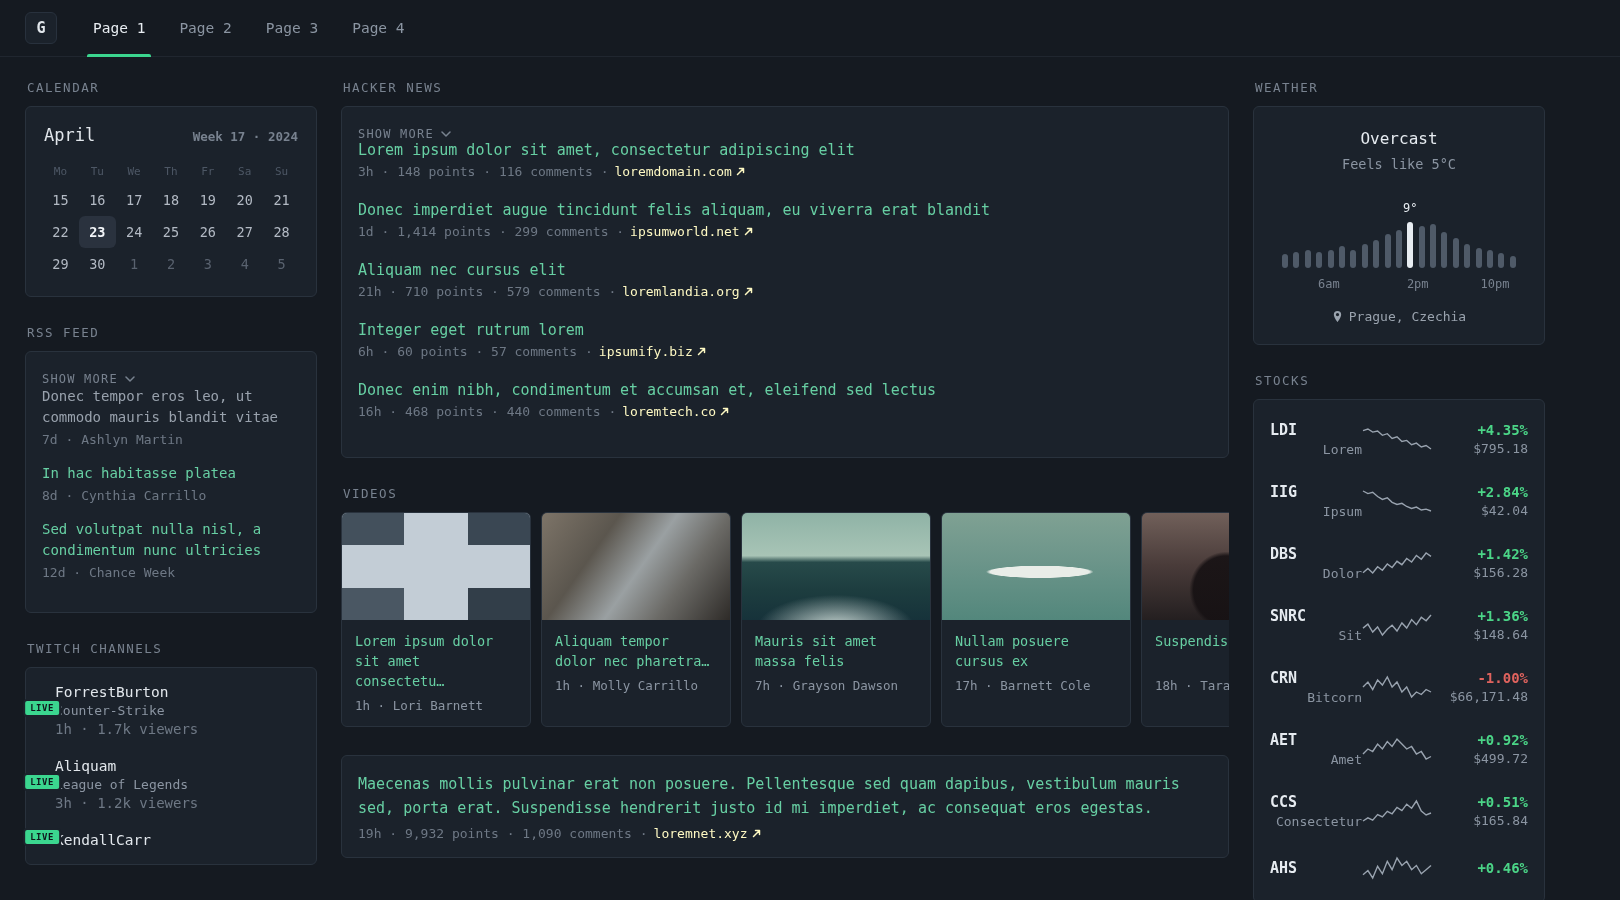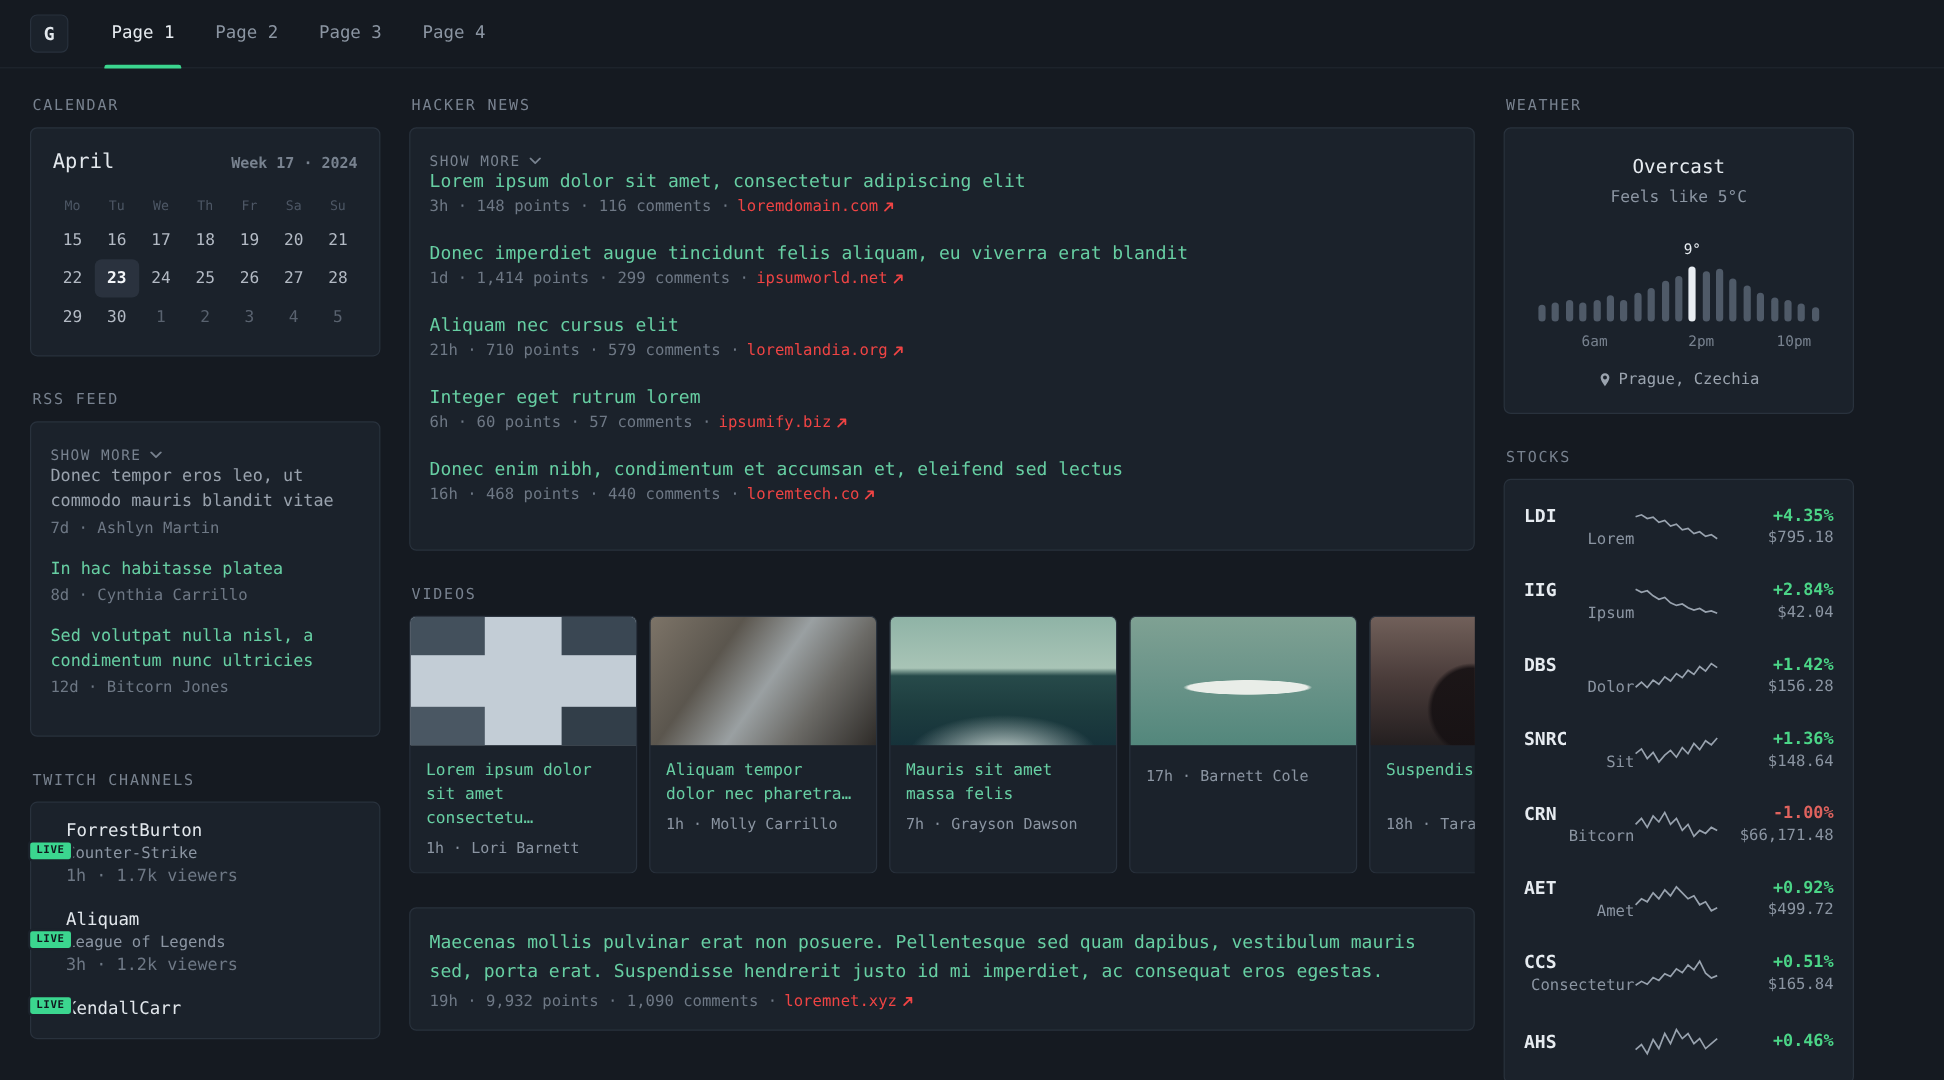--- a/index.html
+++ b/index.html
@@ -38,21 +38,21 @@
   .cal-dow { color:#4d5765; font-size:11px; padding:8px 0 6px; }
   .cal-day { font-size:13.5px; color:#b3bac4; padding:8px 0; border-radius:6px; }
   .cal-day-muted { color:#59626f; }
   .cal-day-selected { background:#2a323e; color:#f2f5f8; font-weight:bold; }
 
   
   .feed-item { margin-bottom:16px; }
   .link-title { display:block; color:var(--link,#67cfa3); font-size:14px; line-height:21px; }
   .link-title.visited { color:#99a2ad; }
   .meta { color:#6e7885; font-size:13px; margin-top:4px; display:flex; align-items:center; gap:6px; }
-  .domain { display:inline-flex; align-items:center; gap:4px; color:#ef4444; }
+  .domain { display:inline-flex; align-items:center; gap:4px; color:#fef9c3; }
   .icon-svg { fill:none; stroke:currentColor; stroke-width:1.5; stroke-linecap:round; stroke-linejoin:round; }
   .show-more { display:inline-flex; align-items:center; gap:7px; font-size:12px; letter-spacing:1.2px; color:#78828f; margin-top:4px; }
 
   
   .tw-row { display:flex; align-items:center; margin-bottom:21px; }
   .tw-row:last-child { margin-bottom:0; }
   .tw-ava-wrap { position:relative; flex:none; }
   .tw-ava { width:46px; height:46px; border-radius:50%; }
   .ava-1 { background:radial-gradient(circle at 40% 35%, #6b7884 0%, #3a444d 55%, #222930 100%); }
   .ava-2 { background:radial-gradient(circle at 45% 35%, #7d8a78 0%, #46503f 55%, #272c25 100%); }
@@ -229,21 +229,21 @@
             <div class="meta">7d · Ashlyn Martin</div>
           </div>
         
           <div class="feed-item">
             <a class="link-title">In hac habitasse platea</a>
             <div class="meta">8d · Cynthia Carrillo</div>
           </div>
         
           <div class="feed-item">
             <a class="link-title">Sed volutpat nulla nisl, a condimentum nunc ultricies</a>
-            <div class="meta">12d · Bitcorn Jones</div>
+            <div class="meta">12d · Chance Week</div>
           </div>
         </div>
     </section>
 
     <section class="section">
       <h2 class="section-title">TWITCH CHANNELS</h2>
       <div class="card">
 
           <a class="tw-row">
             <span class="tw-ava-wrap">
@@ -388,20 +388,21 @@
             <span class="vthumb thumb-sea" style="display:block"></span>
             <span class="vbody" style="display:block">
               <span class="vtitle">Mauris sit amet massa felis</span>
               <span class="vmeta" style="display:block">7h · Grayson Dawson</span>
             </span>
           </a>
 
           <a class="video-card">
             <span class="vthumb thumb-canoe" style="display:block"></span>
             <span class="vbody" style="display:block">
+              <span class="vtitle">Nullam posuere cursus ex</span>
               <span class="vmeta" style="display:block">17h · Barnett Cole</span>
             </span>
           </a>
 
           <a class="video-card">
             <span class="vthumb thumb-figure" style="display:block"></span>
             <span class="vbody" style="display:block">
               <span class="vtitle">Suspendisse diam</span>
               <span class="vmeta" style="display:block">18h · Tara</span>
             </span>

